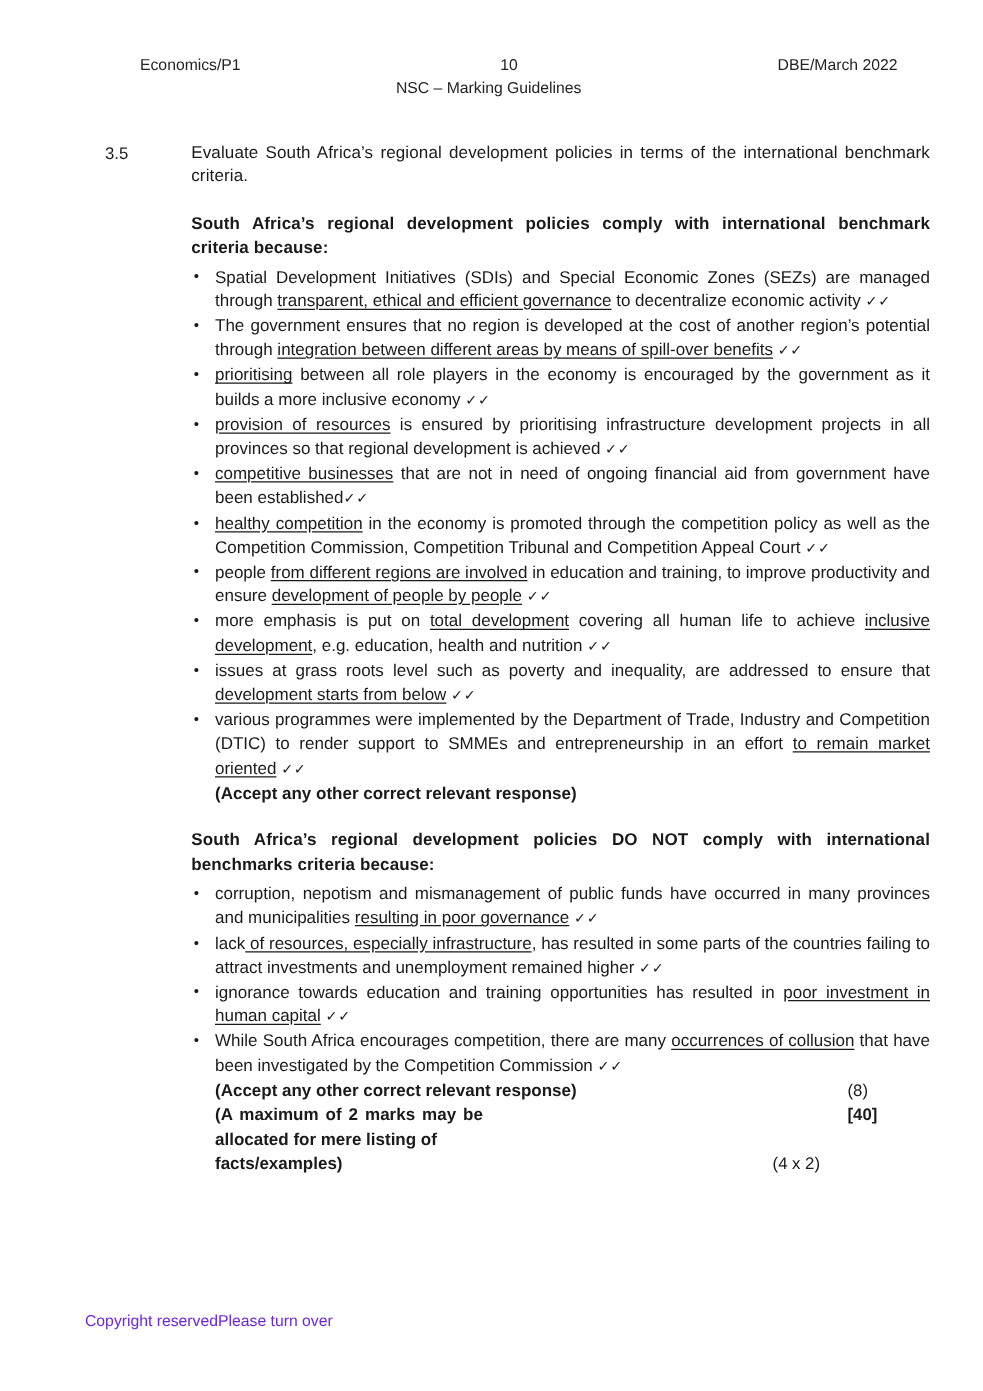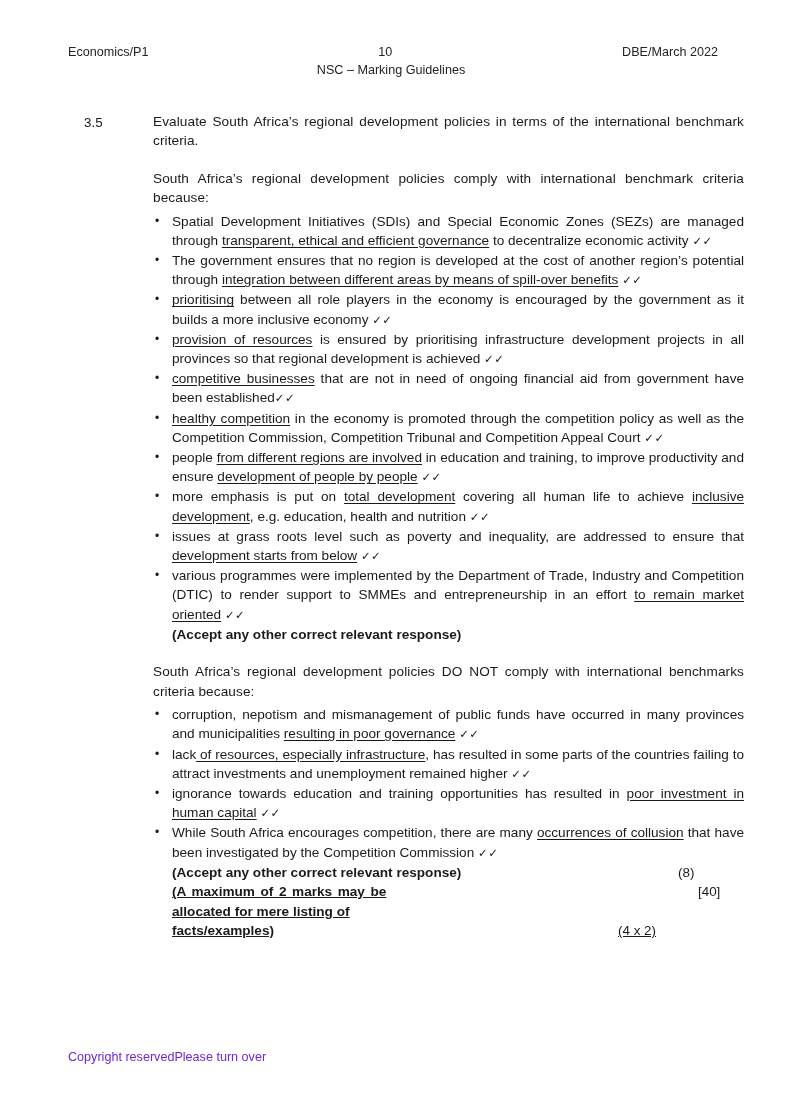--- a/index.html
+++ b/index.html
@@ -30,20 +30,21 @@
     top: 44px;
     height: 44px;
     font-size: 12.6px;
     line-height: 17px;
     color: #232323;
   }
   .runhead-row {
     display: flex;
     align-items: flex-start;
     justify-content: center;
+    margin-left: 44px;
   }
   .runhead-left  { flex: 0 0 auto; text-align: left; }
   .runhead-mid   { flex: 1 1 auto; text-align: center; }
   .runhead-right { flex: 0 0 auto; text-align: right; }
   .runhead-sub {
     text-align: center;
     margin-top: 1px;
     padding-right: 4px;
   }
 
@@ -74,21 +75,21 @@
 
   .q-title {
     font-weight: normal;
     text-align: justify;
     font-size: 13.6px;
     line-height: 19.4px;
     letter-spacing: 0.1px;
   }
 
   .section-head {
-    font-weight: normal;
+    font-weight: bold;
     text-align: justify;
     font-size: 13.6px;
     line-height: 19.4px;
     margin-top: 18px;
     letter-spacing: 0.1px;
   }
 
   ul.points {
     list-style: none;
     margin: 4px 0 0 0;
@@ -140,28 +141,27 @@
     min-width: 0;
   }
   .tail-marks {
     flex: 0 0 66px;
     text-align: left;
     padding-left: 22px;
     font-size: 13.4px;
     line-height: 19.4px;
   }
   .marks-8 { font-weight: normal; }
-  .marks-40 { font-weight: normal; margin-left: 20px; }
+  .marks-40 { font-weight: bold; }
 
   .maxnote {
     font-weight: bold;
     margin-left: 19px;
     font-size: 13.6px;
     line-height: 19.4px;
-    text-decoration: underline;
   }
   .maxnote-l1 {
     display: flex;
     justify-content: space-between;
   }
   .maxnote-l2 {
     display: flex;
     justify-content: space-between;
     align-items: baseline;
   }

